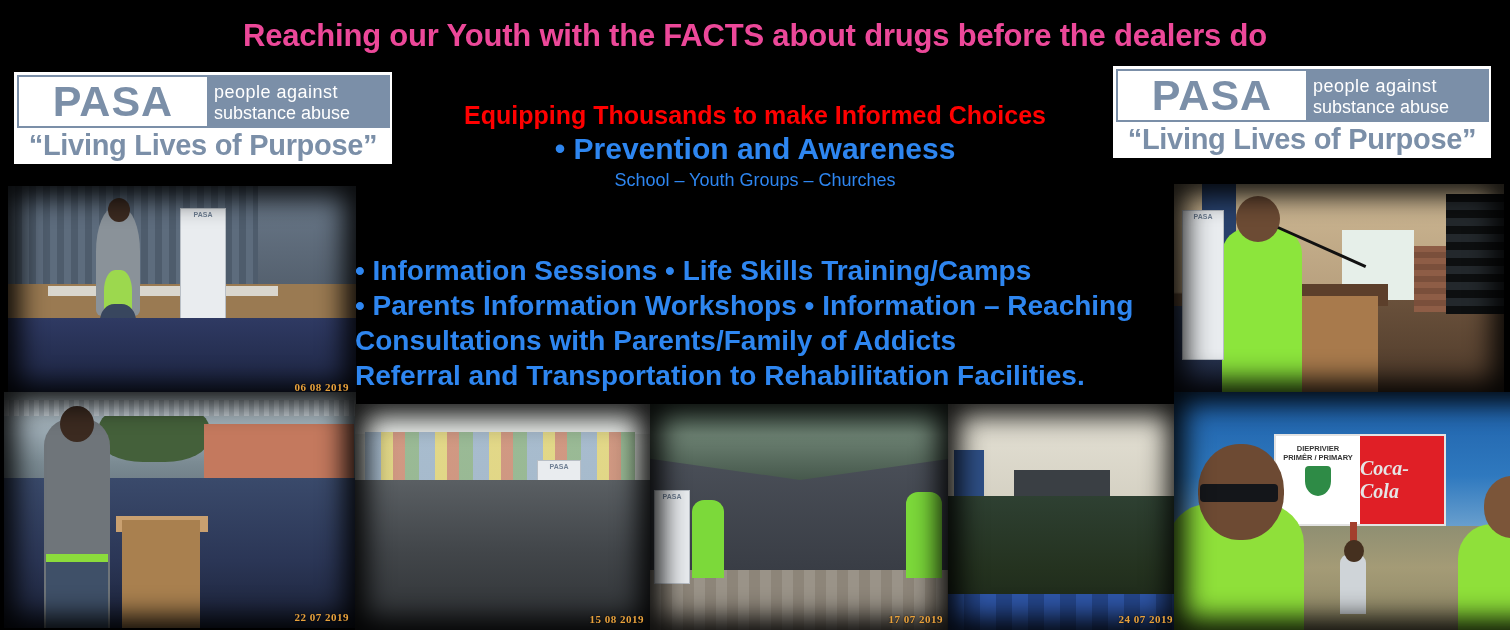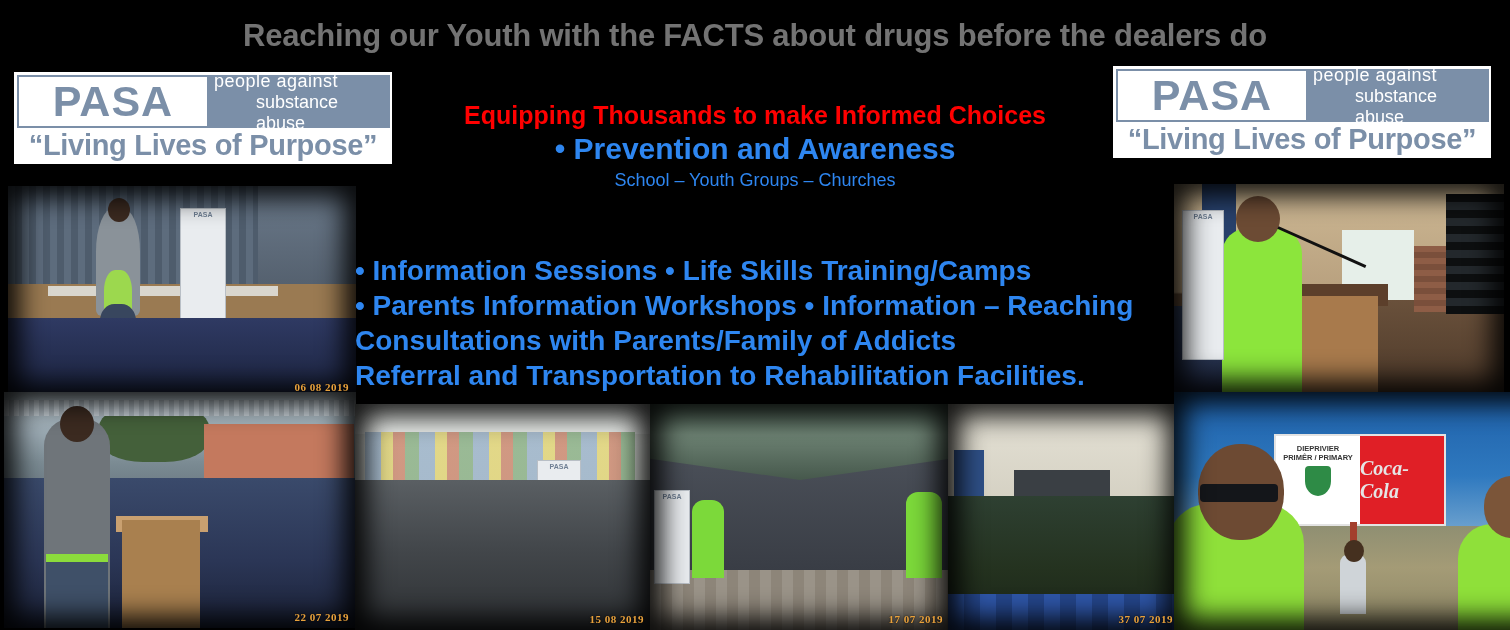--- a/index.html
+++ b/index.html
@@ -14,21 +14,21 @@
   #poster {
     position:relative;
     width:1510px; height:630px;
     background:#000;
   }
 
   
   .headline {
     position:absolute; left:0; top:19px; width:1510px;
     text-align:center;
-    color:#737373;
+    color:#ec4899;
     font-weight:bold;
     font-size:31px;
     letter-spacing:-0.2px;
     line-height:34px;
     white-space:nowrap;
   }
 
   
   .logo {
     position:absolute;
@@ -54,21 +54,21 @@
     font-family:"Liberation Sans", sans-serif;
   }
   .logo-tagbox {
     flex:1 1 auto;
     background:#7b8fa8;
     color:#ffffff;
     padding:2px 4px 0 5px;
     display:flex; flex-direction:column; justify-content:center;
   }
   .logo-tag1 { font-size:18px; line-height:21px; letter-spacing:0.5px; }
-  .logo-tag2 { font-size:18px; line-height:21px;margin-left:42px; }
+  .logo-tag2 { font-size:18px; line-height:21px; }
   .logo-row2 {
     flex:1 1 auto;
     color:#7b8fa8;
     font-weight:bold;
     font-size:29px;
     line-height:33px;
     text-align:center;
     padding-top:1px;
     letter-spacing:-0.3px;
   }
@@ -324,21 +324,21 @@
     <div class="stamp">17  07  2019</div>
     <div class="vig"></div>
   </div>
 
   <div class="photo" id="p5">
     <div class="hall"></div>
     <div class="curt"></div>
     <div class="stage"></div>
     <div class="crowd"></div>
     <div class="chairs"></div>
-    <div class="stamp">37  07  2019</div>
+    <div class="stamp">24  07  2019</div>
     <div class="vig"></div>
   </div>
 
   <div class="photo" id="p6">
     <div class="wall"></div>
     <div class="window"></div>
     <div class="brick"></div>
     <div class="louvre"></div>
     <div class="curt"></div>
     <div class="crowd"></div>

